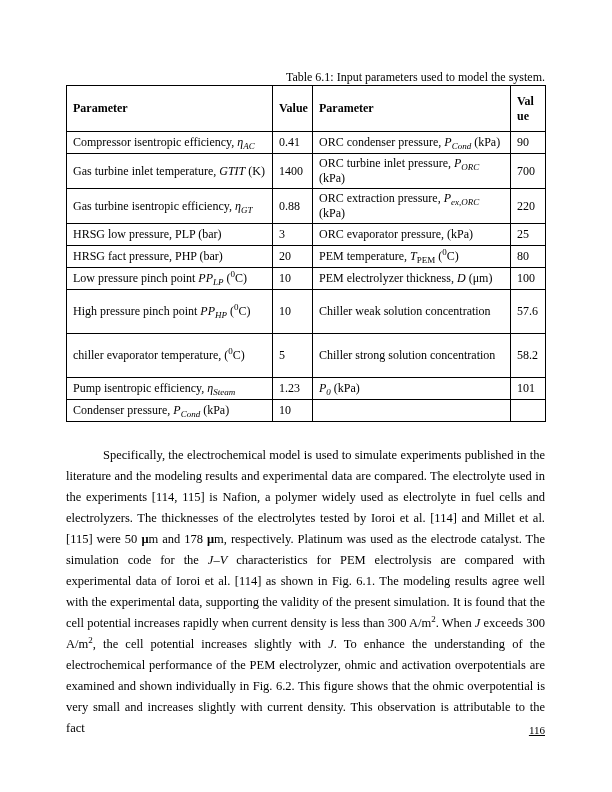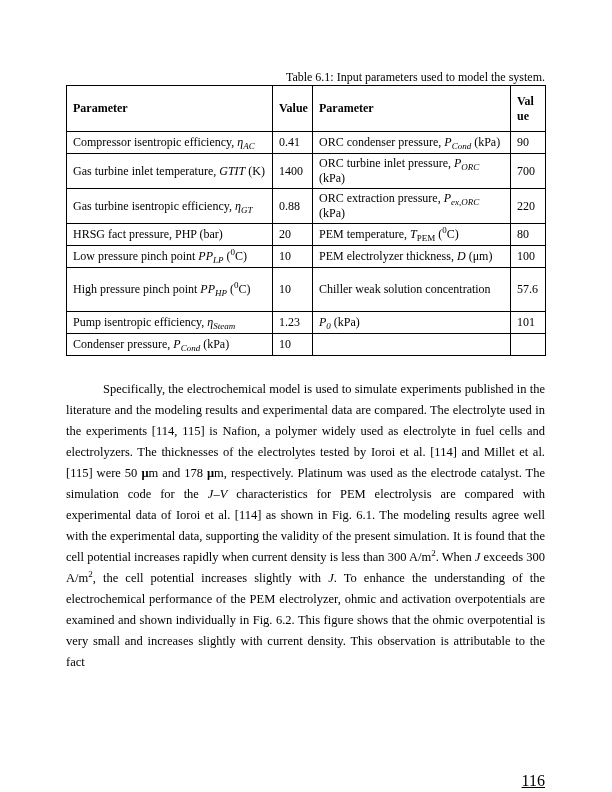--- a/index.html
+++ b/index.html
@@ -43,23 +43,23 @@
   .body-text {
     width: 479px;
     margin: 23px 0 0 0;
     text-align: justify;
     line-height: 21px;
     text-indent: 37px;
     font-size: 12.5px;
   }
   .page-number {
     position: absolute;
-    top: 772px;
+    top: 724px;
     right: 67px;
-    font-size: 16px;
+    font-size: 11px;
     text-decoration: underline;
   }
   sub, sup { font-size: 9px; line-height: 0; }
 </style>
 </head>
 <body>
 
 <div class="page">
 
   <div class="caption">Table 6.1: Input parameters used to model the system.</div>
@@ -92,36 +92,48 @@
         <td>ORC turbine inlet pressure, <i>P<sub>ORC</sub></i> (kPa)</td>
         <td>700</td>
       </tr>
       <tr>
         <td>Gas turbine isentropic efficiency, <i>η<sub>GT</sub></i></td>
         <td>0.88</td>
         <td>ORC extraction pressure, <i>P<sub>ex,ORC</sub></i> (kPa)</td>
         <td>220</td>
       </tr>
       <tr>
+        <td>HRSG low pressure, PLP (bar)</td>
+        <td>3</td>
+        <td>ORC evaporator pressure, (kPa)</td>
+        <td>25</td>
+      </tr>
+      <tr>
         <td>HRSG fact pressure, PHP (bar)</td>
         <td>20</td>
         <td>PEM temperature, <i>T</i><sub>PEM</sub> (<sup>0</sup>C)</td>
         <td>80</td>
       </tr>
       <tr>
         <td>Low pressure pinch point <i>PP<sub>LP</sub></i> (<sup>0</sup>C)</td>
         <td>10</td>
         <td>PEM electrolyzer thickness, <i>D</i> (μm)</td>
         <td>100</td>
       </tr>
       <tr class="tall">
         <td>High pressure pinch point <i>PP<sub>HP</sub></i> (<sup>0</sup>C)</td>
         <td>10</td>
         <td class="top">Chiller weak solution concentration</td>
         <td class="bottom">57.6</td>
+      </tr>
+      <tr class="tall">
+        <td>chiller evaporator temperature, (<sup>0</sup>C)</td>
+        <td>5</td>
+        <td class="top">Chiller strong solution concentration</td>
+        <td class="bottom">58.2</td>
       </tr>
       <tr>
         <td>Pump isentropic efficiency, <i>η<sub>Steam</sub></i></td>
         <td>1.23</td>
         <td><i>P<sub>0</sub></i> (kPa)</td>
         <td>101</td>
       </tr>
       <tr>
         <td>Condenser pressure, <i>P<sub>Cond</sub></i> (kPa)</td>
         <td>10</td>

